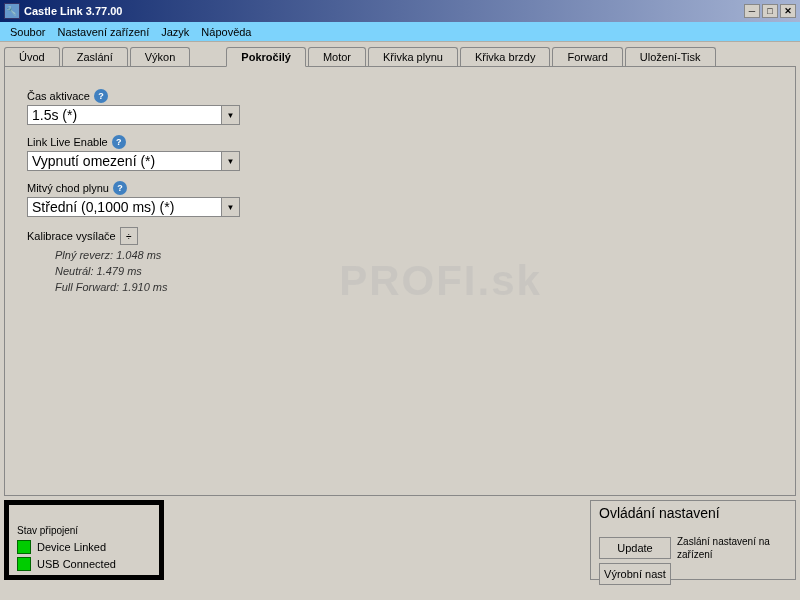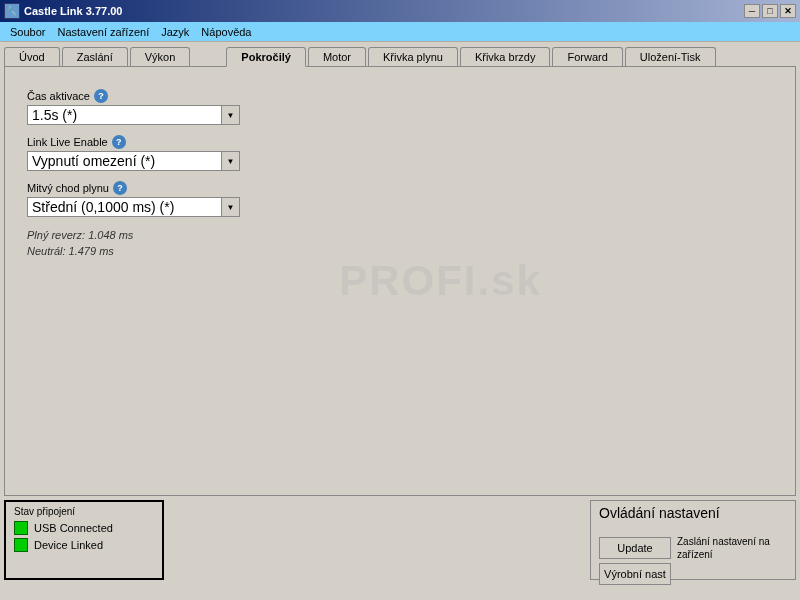--- a/index.html
+++ b/index.html
@@ -161,21 +161,21 @@
       margin-bottom: 2px;
     }
     .kalibrace-icon {
       width: 18px; height: 18px;
       background: #d4d0c8;
       border: 1px solid #888;
       display: flex; align-items: center; justify-content: center;
       font-size: 10px; cursor: pointer;
     }
     .kalibrace-values {
-      margin-left: 0;
+      margin-left: 28px;
       font-style: italic;
       font-size: 11px;
       line-height: 16px;
       color: #333;
     }
 
     
     .watermark {
       position: absolute;
       top: 50%;
@@ -190,23 +190,23 @@
     }
 
     
     .status-bar {
       display: flex;
       justify-content: space-between;
       margin: 4px 4px 0 4px;
       height: 80px;
     }
     .status-panel {
-      border: 2px solid #000000;
-      background: #d4d0c8;
-      padding: 4px 8px;
+      border: 5px solid #000000;
+      background: #d4d0c8;
+      padding: 20px 8px;
       width: 160px;
     }
     .status-title {
       font-size: 10px;
       margin-bottom: 4px;
     }
     .status-item {
       display: flex;
       align-items: center;
       gap: 6px;
@@ -324,41 +324,46 @@
       <span>Mitvý chod plynu</span>
       <button class="help-btn">?</button>
     </div>
     <div class="form-select">
       <div class="select-box">Střední (0,1000 ms) (*)</div>
       <div class="select-arrow">▼</div>
     </div>
   </div>
 
   <div class="kalibrace-section">
+    <div class="kalibrace-header">
+      <span>Kalibrace vysílače</span>
+      <div class="kalibrace-icon">÷</div>
+    </div>
     <div class="kalibrace-values">
       <div>Plný reverz: 1.048 ms</div>
       <div>Neutrál: 1.479 ms</div>
+      <div>Full Forward: 1.910 ms</div>
     </div>
   </div>
 
   <div class="watermark">PROFI.sk</div>
 
 </div>
 
 <div class="status-bar">
 
   <div class="status-panel">
     <div class="status-title">Stav připojení</div>
     <div class="status-item">
       <div class="led"></div>
-      <span>USB Connected</span>
+      <span>Device Linked</span>
     </div>
     <div class="status-item">
       <div class="led"></div>
-      <span>Device Linked</span>
+      <span>USB Connected</span>
     </div>
   </div>
 
   <div class="control-panel">
     <div>
       <div class="control-title">Ovládání nastavení</div>
       <div style="display:flex; gap:6px;">
         <div class="control-buttons">
           <button class="ctrl-btn">Update</button>
           <button class="ctrl-btn">Výrobní nast</button>

